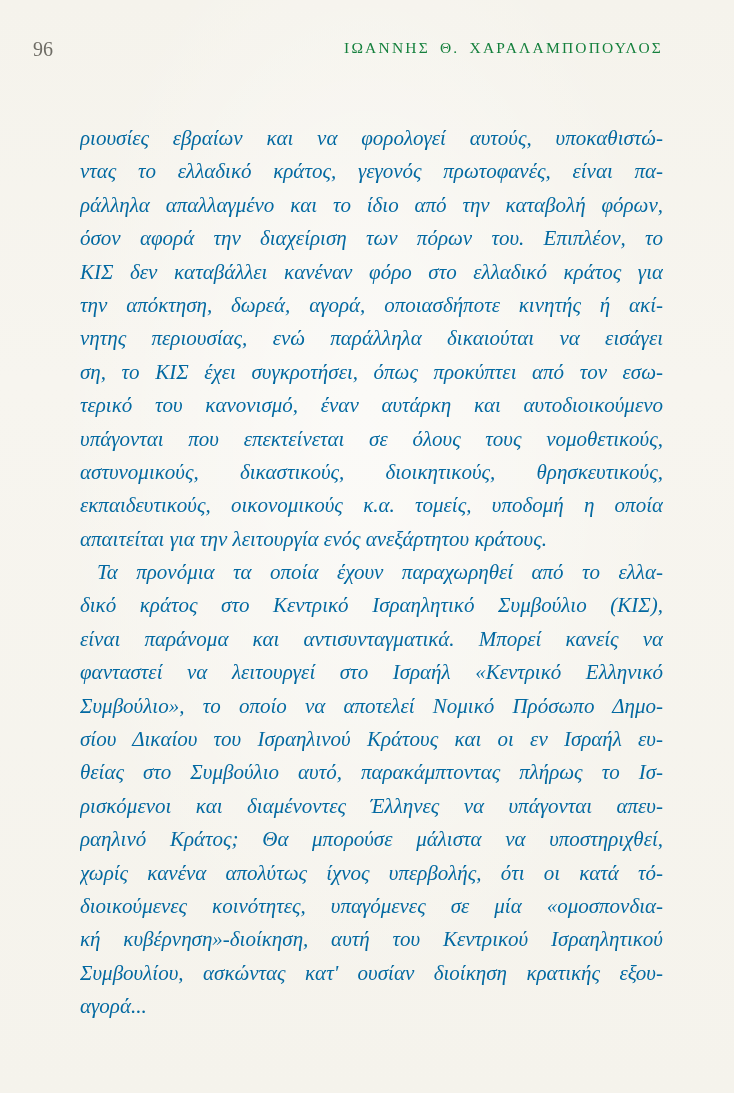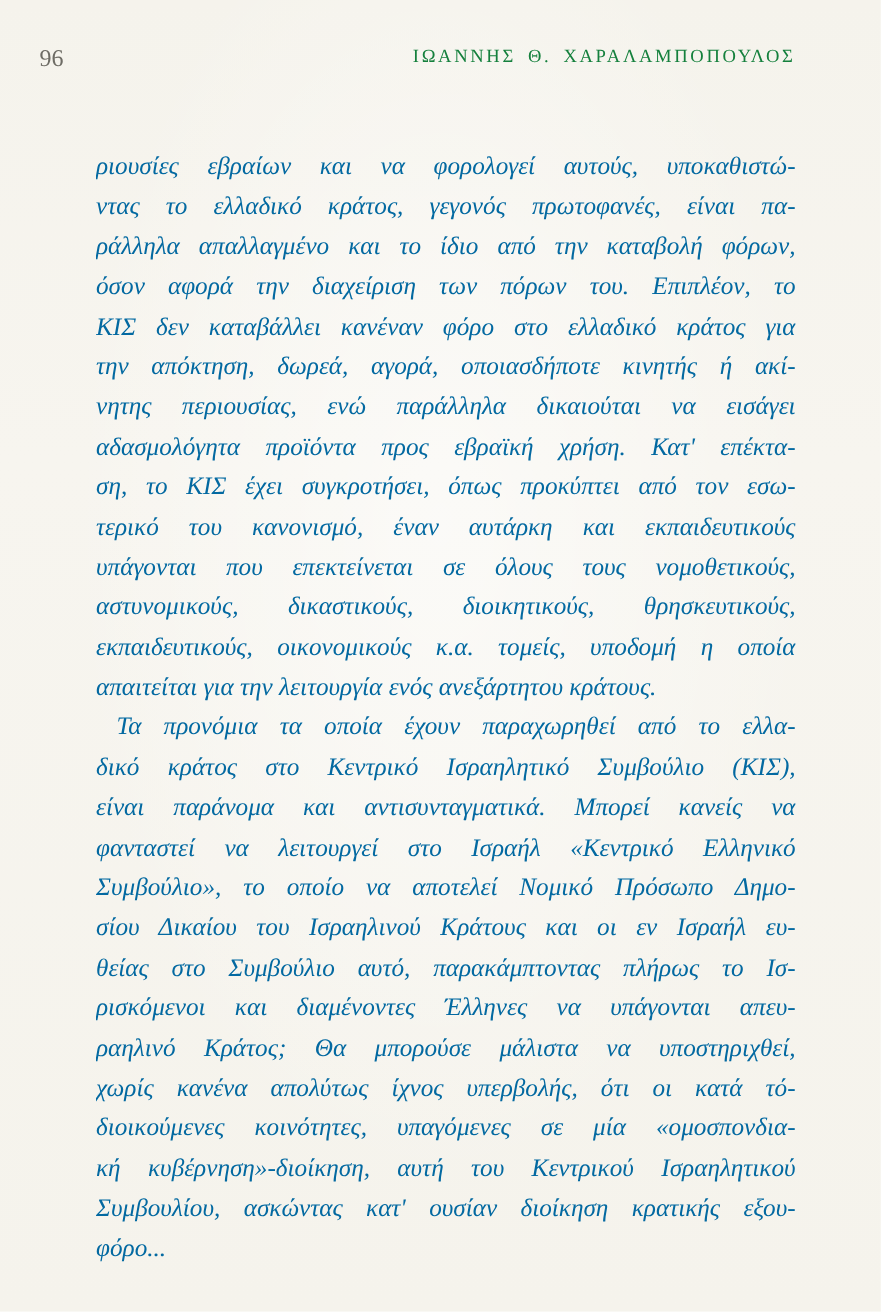--- a/index.html
+++ b/index.html
@@ -81,40 +81,39 @@
   <div class="text-block">
 
     <div class="para">
       <div class="line">ριουσίες εβραίων και να φορολογεί αυτούς, υποκαθιστώ-</div>
       <div class="line">ντας το ελλαδικό κράτος, γεγονός πρωτοφανές, είναι πα-</div>
       <div class="line">ράλληλα απαλλαγμένο και το ίδιο από την καταβολή φόρων,</div>
       <div class="line">όσον αφορά την διαχείριση των πόρων του. Επιπλέον, το</div>
       <div class="line">ΚΙΣ δεν καταβάλλει κανέναν φόρο στο ελλαδικό κράτος για</div>
       <div class="line">την απόκτηση, δωρεά, αγορά, οποιασδήποτε κινητής ή ακί-</div>
       <div class="line">νητης περιουσίας, ενώ παράλληλα δικαιούται να εισάγει</div>
-      <div class="line">αδασμολόγητα προϊόντα προς εβραϊκή χρήση. Κατ' επέκτα-</div>
       <div class="line">ση, το ΚΙΣ έχει συγκροτήσει, όπως προκύπτει από τον εσω-</div>
-      <div class="line">τερικό του κανονισμό, έναν αυτάρκη και εκπαιδευτικούς</div>
+      <div class="line">τερικό του κανονισμό, έναν αυτάρκη και αυτοδιοικούμενο</div>
       <div class="line">υπάγονται που επεκτείνεται σε όλους τους νομοθετικούς,</div>
       <div class="line">αστυνομικούς, δικαστικούς, διοικητικούς, θρησκευτικούς,</div>
       <div class="line">εκπαιδευτικούς, οικονομικούς κ.α. τομείς, υποδομή η οποία</div>
       <div class="line last">απαιτείται για την λειτουργία ενός ανεξάρτητου κράτους.</div>
     </div>
 
     <div class="para">
       <div class="line indent">Τα προνόμια τα οποία έχουν παραχωρηθεί από το ελλα-</div>
       <div class="line">δικό κράτος στο Κεντρικό Ισραηλητικό Συμβούλιο (ΚΙΣ),</div>
       <div class="line">είναι παράνομα και αντισυνταγματικά. Μπορεί κανείς να</div>
       <div class="line">φανταστεί να λειτουργεί στο Ισραήλ «Κεντρικό Ελληνικό</div>
       <div class="line">Συμβούλιο», το οποίο να αποτελεί Νομικό Πρόσωπο Δημο-</div>
       <div class="line">σίου Δικαίου του Ισραηλινού Κράτους και οι εν Ισραήλ ευ-</div>
       <div class="line">θείας στο Συμβούλιο αυτό, παρακάμπτοντας πλήρως το Ισ-</div>
       <div class="line">ρισκόμενοι και διαμένοντες Έλληνες να υπάγονται απευ-</div>
       <div class="line">ραηλινό Κράτος; Θα μπορούσε μάλιστα να υποστηριχθεί,</div>
       <div class="line">χωρίς κανένα απολύτως ίχνος υπερβολής, ότι οι κατά τό-</div>
       <div class="line">διοικούμενες κοινότητες, υπαγόμενες σε μία «ομοσπονδια-</div>
       <div class="line">κή κυβέρνηση»-διοίκηση, αυτή του Κεντρικού Ισραηλητικού</div>
       <div class="line">Συμβουλίου, ασκώντας κατ' ουσίαν διοίκηση κρατικής εξου-</div>
-      <div class="line last">φόρο...</div>
+      <div class="line last">αγορά...</div>
     </div>
 
   </div>
 </div>
 
 </body></html>

